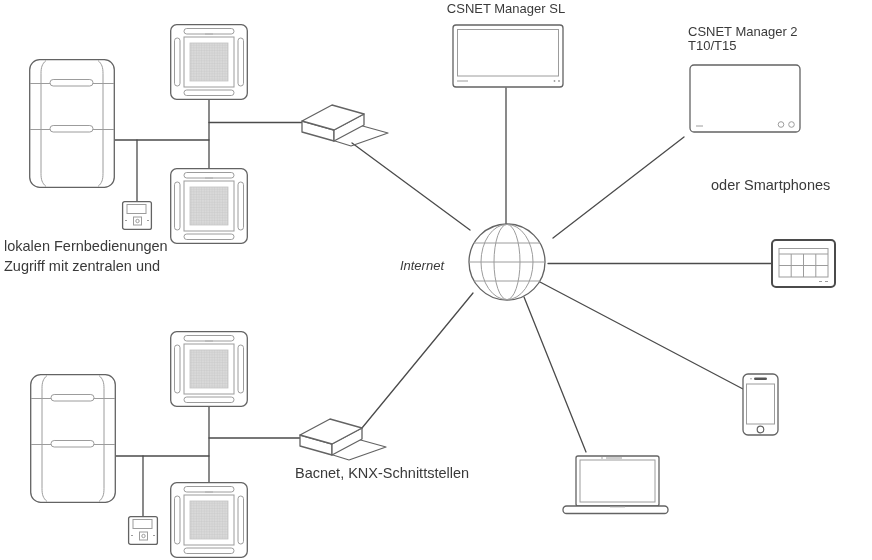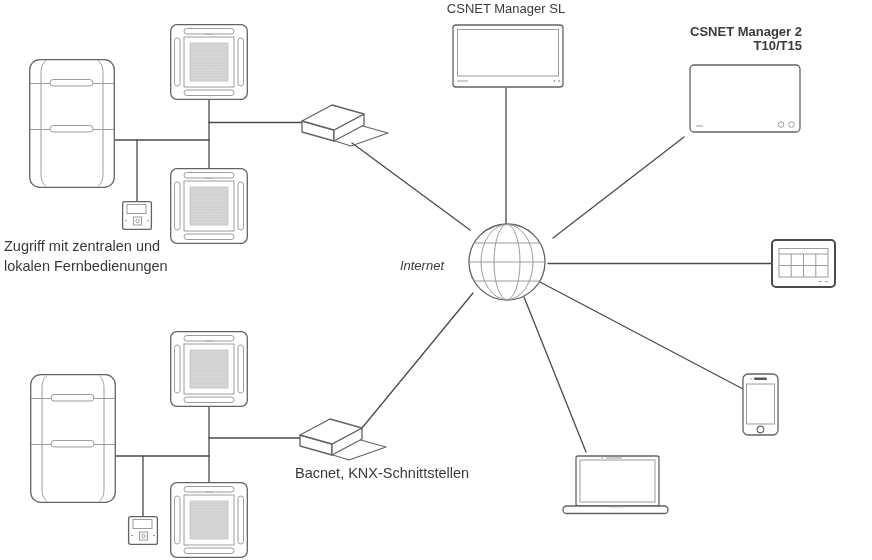--- a/index.html
+++ b/index.html
@@ -7,21 +7,21 @@
     position:relative;width:872px;height:560px;overflow:hidden;
     background:var(--background,#fff);
     font-family:"Liberation Sans", sans-serif;
     color:var(--text,#3a3a3a);
   }
   .canvas svg{position:absolute;left:0;top:0;}
   .lbl{position:absolute;white-space:nowrap;}
   .lbl-large{font-size:14.5px;line-height:19.5px;}
   .lbl-small{font-size:13px;line-height:13.5px;}
   .lbl-csnet-sl{left:446px;top:2px;width:120px;text-align:center;}
-  .lbl-csnet2{left:688px;top:25px;width:114px;text-align:right;font-weight:bold;}
+  .lbl-csnet2{left:688px;top:25px;width:114px;text-align:left;}
   .lbl-internet{left:374px;top:258px;width:70px;text-align:right;font-size:13px;font-style:italic;}
   .lbl-local{left:4px;top:237px;}
   .lbl-fern{left:711px;top:176px;}
   .lbl-modbus{left:295px;top:464px;}
   
   .cline{stroke:var(--line,#4b4b4b);stroke-width:1.3;fill:none;stroke-linecap:round;}
   .dev{stroke:var(--device-stroke,#636363);stroke-width:1.3;fill:#fff;stroke-linejoin:round;}
   .devn{stroke:var(--device-stroke,#636363);stroke-width:1.2;fill:none;stroke-linejoin:round;}
   .dark{stroke:var(--line,#4b4b4b);stroke-width:2;fill:#fff;}
   .fine{stroke:var(--detail-stroke,#9c9c9c);stroke-width:1;fill:none;}
@@ -166,24 +166,25 @@
   <div class="lbl lbl-small lbl-csnet-sl">CSNET Manager SL</div>
 
   <div class="lbl lbl-small lbl-csnet2">
     <div>CSNET Manager 2</div>
     <div>T10/T15</div>
   </div>
 
   <div class="lbl lbl-internet">Internet</div>
 
   <div class="lbl lbl-large lbl-local">
+    <div>lokalen Fernbedienungen</div>
     <div>Zugriff mit zentralen und</div>
-    <div>lokalen Fernbedienungen</div>
   </div>
 
   <div class="lbl lbl-large lbl-fern">
+    <div>oder Smartphones</div>
   </div>
 
   <div class="lbl lbl-large lbl-modbus">
     <div>Bacnet, KNX-Schnittstellen</div>
   </div>
 
 </div>
 
 </body></html>

